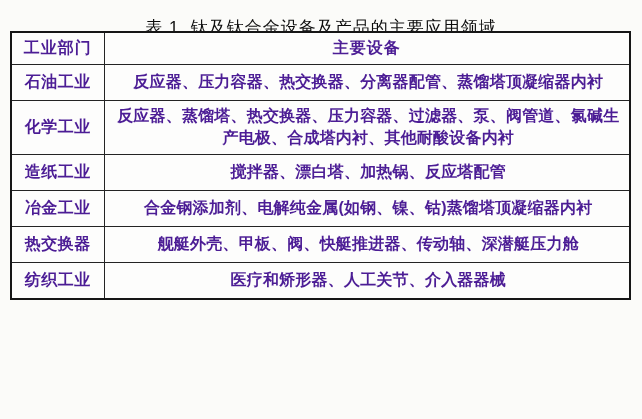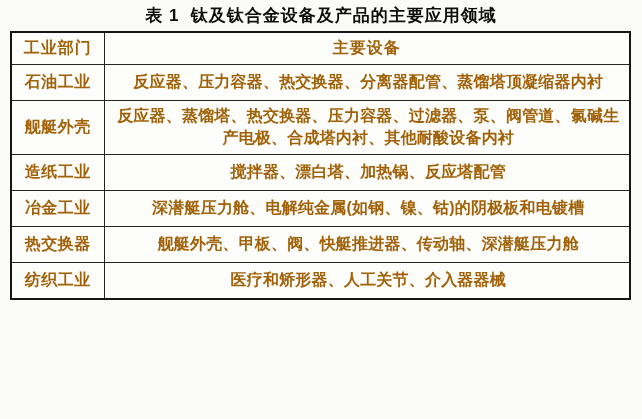--- a/index.html
+++ b/index.html
@@ -14,46 +14,46 @@
     color: #121212;
     overflow: hidden;
   }
   .page {
     position: relative;
     width: 642px;
     height: 419px;
   }
   .doc-title {
     position: absolute;
-    top: 4px;
+    top: 16px;
     left: 0;
     width: 100%;
     text-align: center;
     font-size: 17px;
-    font-weight: 700;
+    font-weight: 400;
     letter-spacing: 1px;
     color: #0d0d0d;
     white-space: pre;
   }
   table.app-table {
     position: absolute;
     top: 31px;
     left: 10px;
     width: 621px;
     border-collapse: collapse;
     table-layout: fixed;
     border: 2.5px solid #161616;
     background: #fdfdfc;
   }
   .app-table th,
   .app-table td {
     border: 1.6px solid #242424;
     font-size: 16px;
     font-weight: 600;
-    color: #a16207;
+    color: #4c1d95;
     overflow: hidden;
   }
   .app-table col.col-sector { width: 93px; }
   .app-table th {
     height: 27px;
     text-align: center;
     letter-spacing: 1px;
     font-weight: 600;
     padding: 2px 2px;
   }
@@ -88,30 +88,30 @@
         <th>工业部门</th>
         <th>主要设备</th>
       </tr>
     </thead>
     <tbody>
       <tr>
         <td class="sector">石油工业</td>
         <td class="equip">反应器、压力容器、热交换器、分离器配管、蒸馏塔顶凝缩器内衬</td>
       </tr>
       <tr>
-        <td class="sector">舰艇外壳</td>
+        <td class="sector">化学工业</td>
         <td class="equip">反应器、蒸馏塔、热交换器、压力容器、过滤器、泵、阀管道、氯碱生产电极、合成塔内衬、其他耐酸设备内衬</td>
       </tr>
       <tr>
         <td class="sector">造纸工业</td>
         <td class="equip">搅拌器、漂白塔、加热锅、反应塔配管</td>
       </tr>
       <tr>
         <td class="sector">冶金工业</td>
-        <td class="equip">深潜艇压力舱、电解纯金属(如钢、镍、钴)的阴极板和电镀槽</td>
+        <td class="equip">合金钢添加剂、电解纯金属(如钢、镍、钴)蒸馏塔顶凝缩器内衬</td>
       </tr>
       <tr>
         <td class="sector">热交换器</td>
         <td class="equip">舰艇外壳、甲板、阀、快艇推进器、传动轴、深潜艇压力舱</td>
       </tr>
       <tr>
         <td class="sector">纺织工业</td>
         <td class="equip">医疗和矫形器、人工关节、介入器器械</td>
       </tr>
     </tbody>

